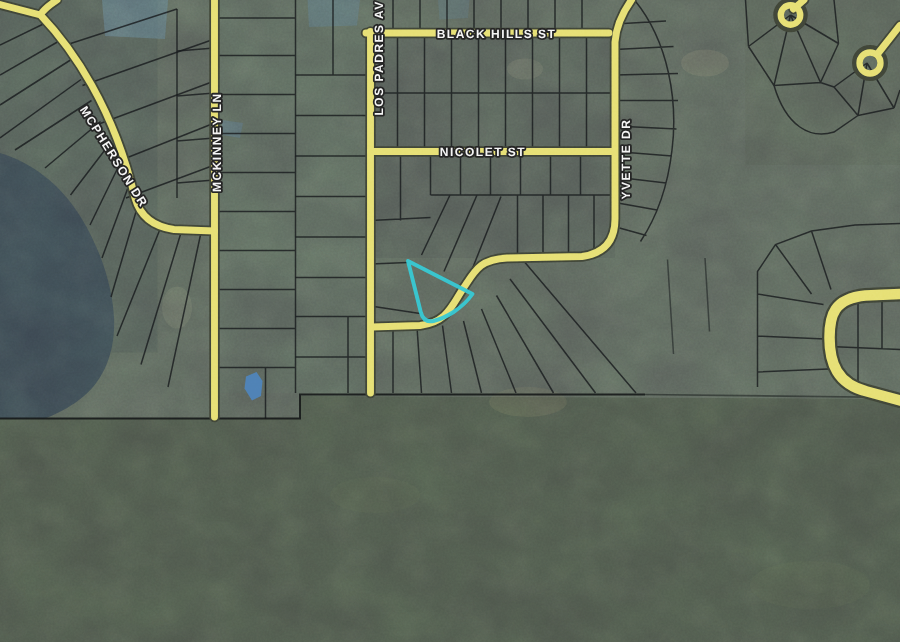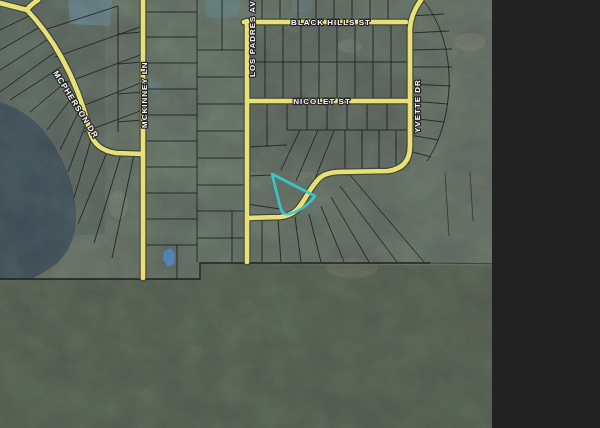--- a/index.html
+++ b/index.html
@@ -1,16 +1,16 @@
 <!DOCTYPE html>
 <html><head>
 <meta charset="utf-8">
 <style>
   html,body{margin:0;padding:0;background:#222;}
-  .stage{position:relative;width:492px;height:428px;overflow:hidden;font-family:"Liberation Sans",sans-serif;text-decoration:underline;}
+  .stage{position:relative;width:600px;height:428px;overflow:hidden;font-family:"Liberation Sans",sans-serif;text-decoration:underline;}
   svg{display:block;}
   .pl{fill:none;stroke-width:1;opacity:.8;}
   .pl2{fill:none;stroke-width:1;opacity:.55;}
   .street-label{font-family:"Liberation Sans",sans-serif;font-weight:bold;font-size:8px;letter-spacing:1px;
     paint-order:stroke;stroke:#262626;stroke-width:2.4;stroke-linejoin:round;}
   .noise{pointer-events:none;}
 </style>
 </head>
 <body>
 

